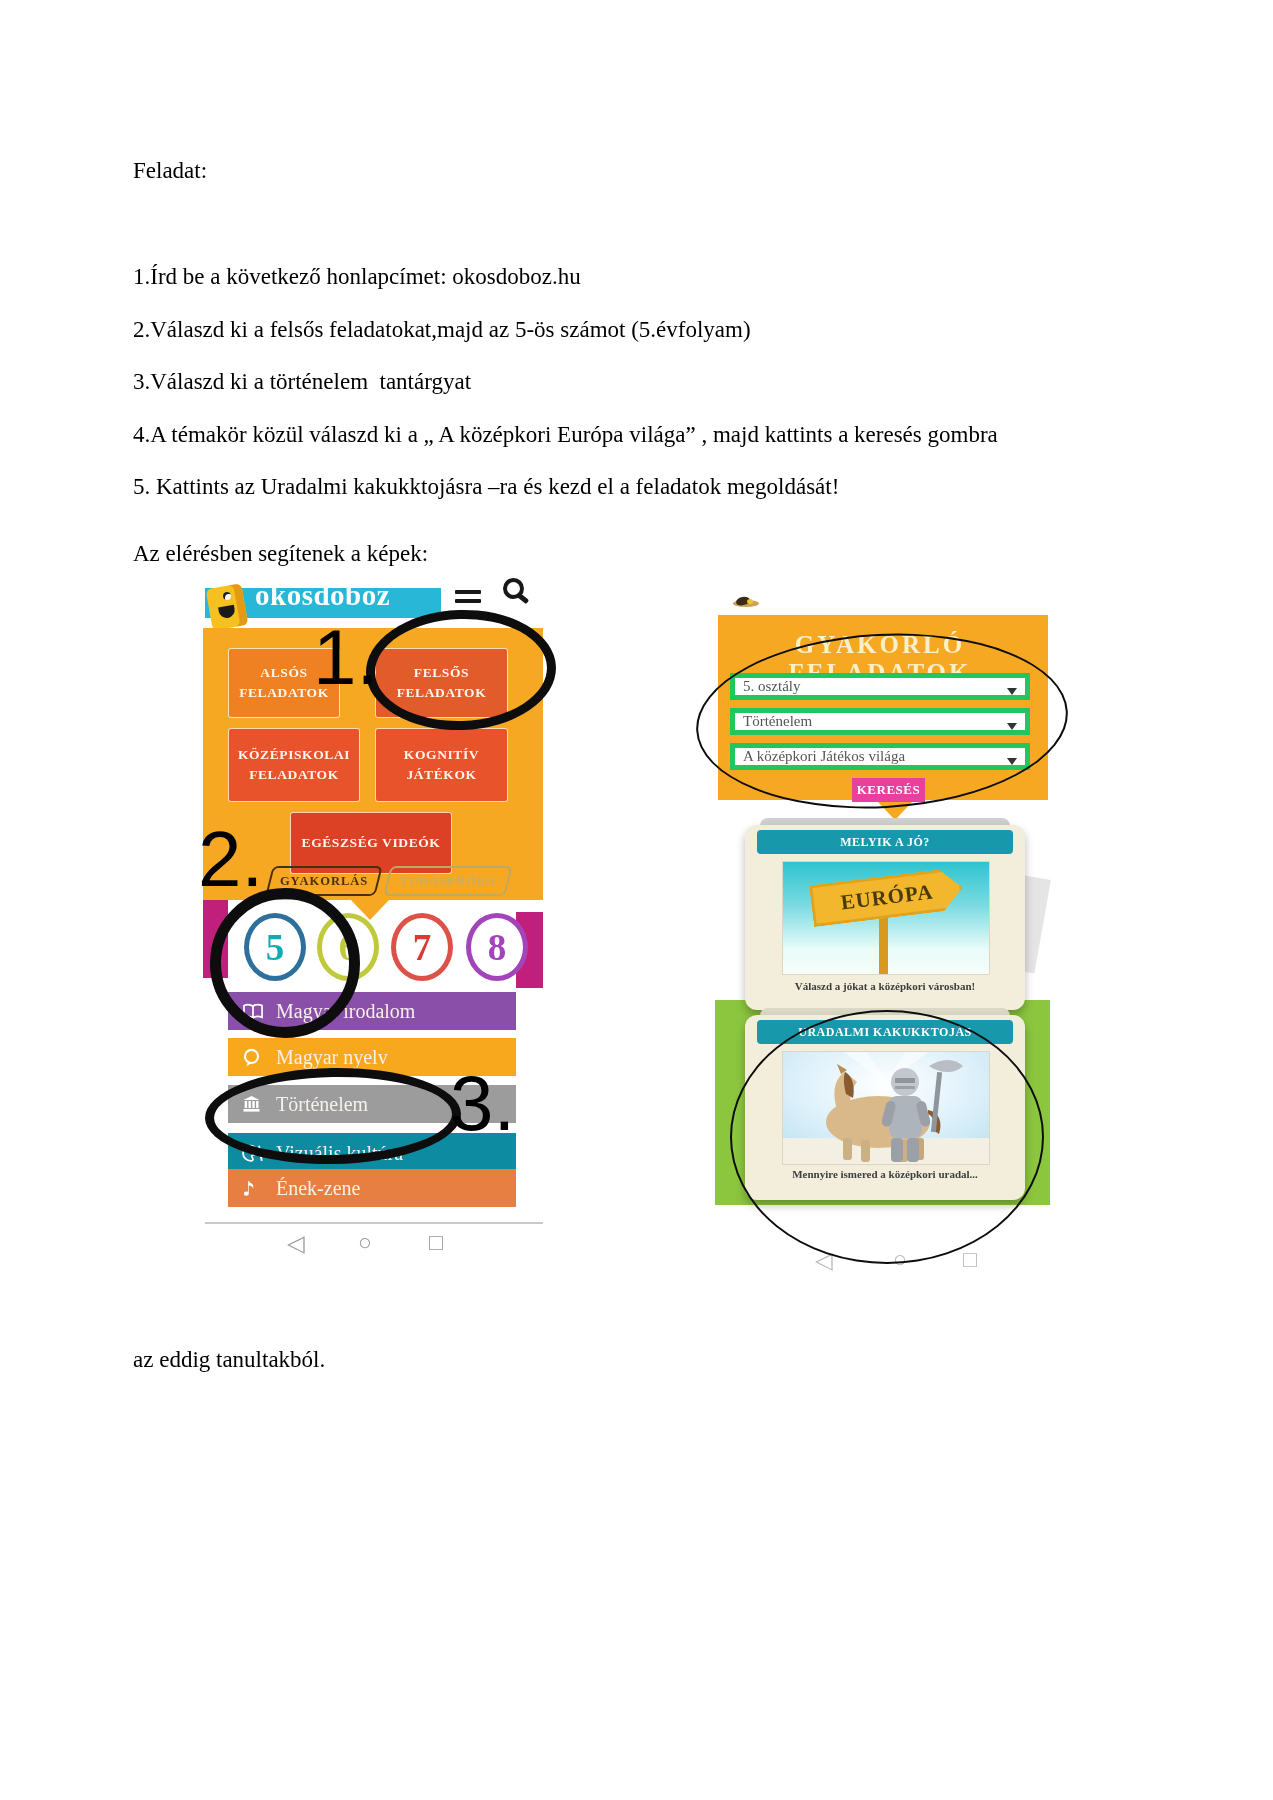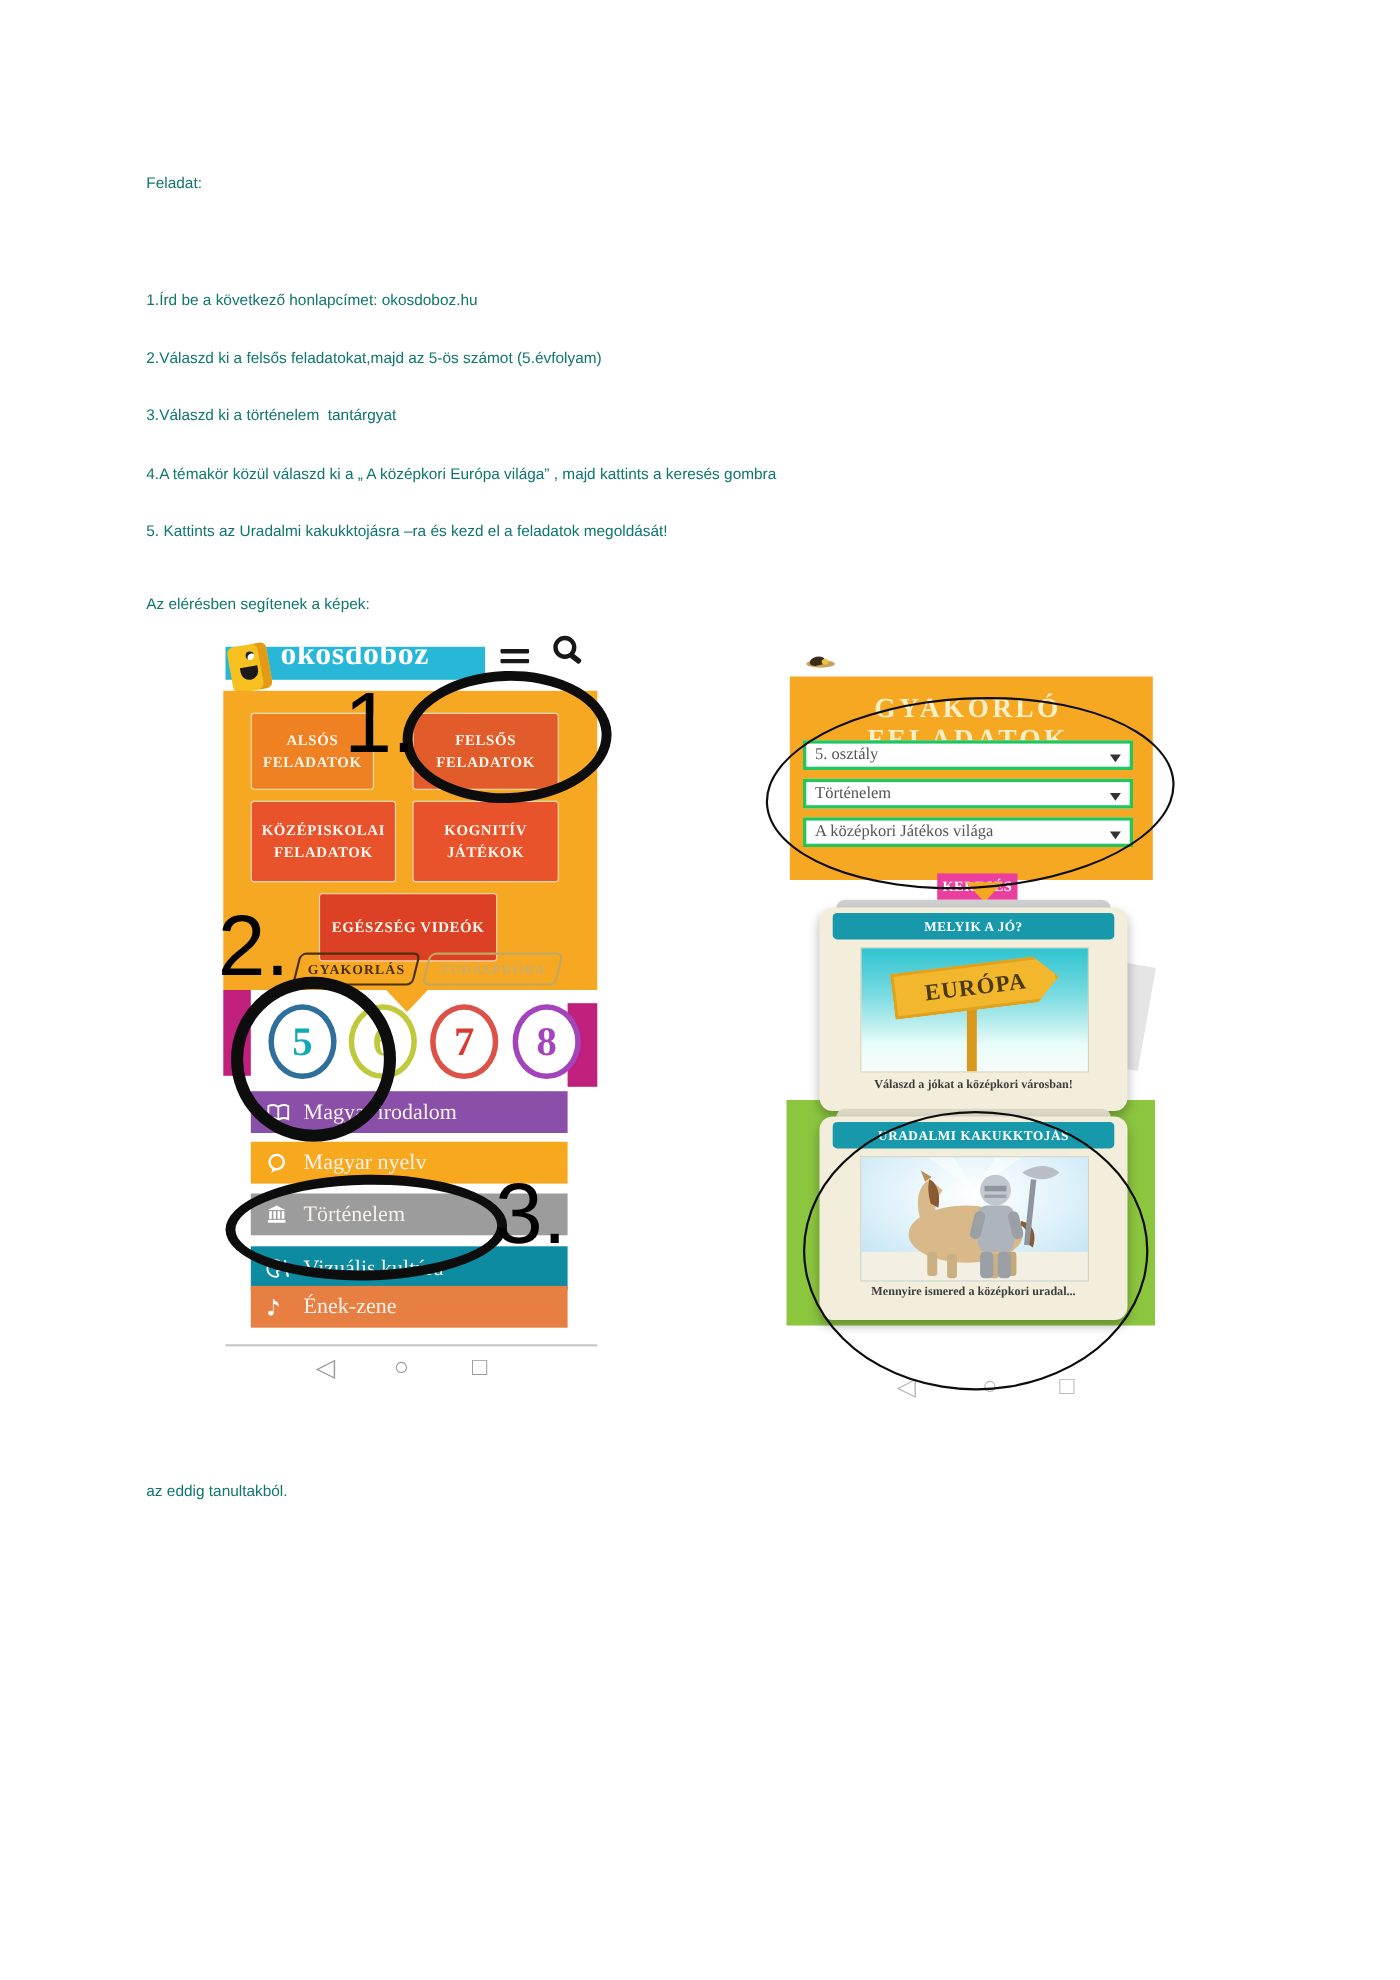--- a/index.html
+++ b/index.html
@@ -1,21 +1,21 @@
 <!DOCTYPE html>
 <html><head>
 <meta charset="utf-8">
 <style>
   html,body{margin:0;padding:0;background:#fff;}
   .page{position:relative;width:1273px;height:1800px;background:#ffffff;
         font-family:"Liberation Sans",sans-serif;overflow:hidden;}
   .abs{position:absolute;}
 
   
-  .doctext{position:absolute;left:133px;color:#0f766e;font-size:14px;white-space:pre;}
+  .doctext{position:absolute;left:133px;color:#000000;font-size:23px;white-space:pre;font-family:Liberation Serif, serif;}
 
   
   .phone{position:absolute;background:#fff;font-family:Liberation Serif, serif;}
 
   
   .p1-header{position:absolute;left:2px;top:10px;width:236px;height:30px;background:#29b7d8;overflow:hidden;}
   .p1-logo{margin-top:-9px;padding-left:50px;color:#ffffff;font-size:29px;font-weight:800;letter-spacing:.5px;}
   .p1-mascot{position:absolute;left:-4px;top:-2px;width:62px;height:68px;}
   .mascot-body{position:absolute;left:10px;top:10px;width:36px;height:42px;background:#f6c11e;border-radius:6px;transform:rotate(-10deg);box-shadow:inset -8px 0 0 #e39a16;}
   .mascot-mouth{position:absolute;left:20px;top:30px;width:16px;height:12px;background:#1a1a1a;border-radius:0 0 10px 10px;transform:rotate(-10deg);}
@@ -56,24 +56,24 @@
   .s-nyelv{top:460px;background:#f8a81d;}
   .s-tortenelem{top:507px;background:#9c9c9c;}
   .s-vizualis{top:555px;background:#0d8ba1;height:40px;}
   .s-enek{top:591px;background:#e87f42;}
   .p1-line{position:absolute;left:2px;top:644px;width:338px;height:2px;background:#c9c9c9;}
   .navico{position:absolute;top:652px;font-size:23px;color:#9a9a9a;}
 
   
   .p2-panel{position:absolute;left:3px;top:20px;width:330px;height:185px;background:#f7a823;}
   .p2-title{position:absolute;left:0;top:36px;width:330px;text-align:center;color:#faf0c8;font-size:25px;font-weight:600;letter-spacing:3px;}
-  .dd{position:absolute;left:15px;width:300px;height:27px;background:#fff;border:3px solid #22c55e;display:flex;align-items:center;
+  .dd{position:absolute;left:15px;width:300px;height:27px;background:#fff;border:5px solid #22c55e;display:flex;align-items:center;
       font-size:15px;color:#555;padding-left:8px;box-sizing:border-box;}
   .dd-arrow{position:absolute;right:8px;top:10px;width:0;height:0;border-left:5px solid transparent;border-right:5px solid transparent;border-top:7px solid #333;}
-  .keres{position:absolute;left:137px;top:199px;width:73px;height:24px;background:#ea3f9e;color:#fff;font-size:13px;font-weight:700;
+  .keres{position:absolute;left:137px;top:183px;width:73px;height:24px;background:#ea3f9e;color:#fff;font-size:13px;font-weight:700;
          letter-spacing:.5px;display:flex;align-items:center;justify-content:center;}
   .p2-tri{position:absolute;left:163px;top:207px;width:0;height:0;border-left:17px solid transparent;border-right:17px solid transparent;border-top:18px solid #f7a823;}
   .p2-green{position:absolute;left:0;top:405px;width:335px;height:205px;background:#8cc63f;}
   .mappoly{position:absolute;background:#e5e5e5;}
   .card{position:absolute;left:30px;width:280px;height:185px;background:#f3eedb;border-radius:12px;box-shadow:0 5px 10px rgba(0,0,0,.28);}
   .cardtab{position:absolute;left:45px;width:250px;height:16px;background:#cfcfcf;border-radius:8px;}
   .cardhead{position:absolute;left:42px;width:256px;height:24px;background:#1898ab;border-radius:4px;color:#fff;
             font-size:12px;font-weight:700;letter-spacing:.5px;display:flex;align-items:center;justify-content:center;}
   .cardimg{position:absolute;left:67px;width:206px;overflow:hidden;border:1px solid #ddd6c0;}
   .img-sky{height:112px;background:linear-gradient(180deg,#2ec4cf 0%,#7edce2 40%,#e9fcf8 78%,#f6fdfb 100%);}

